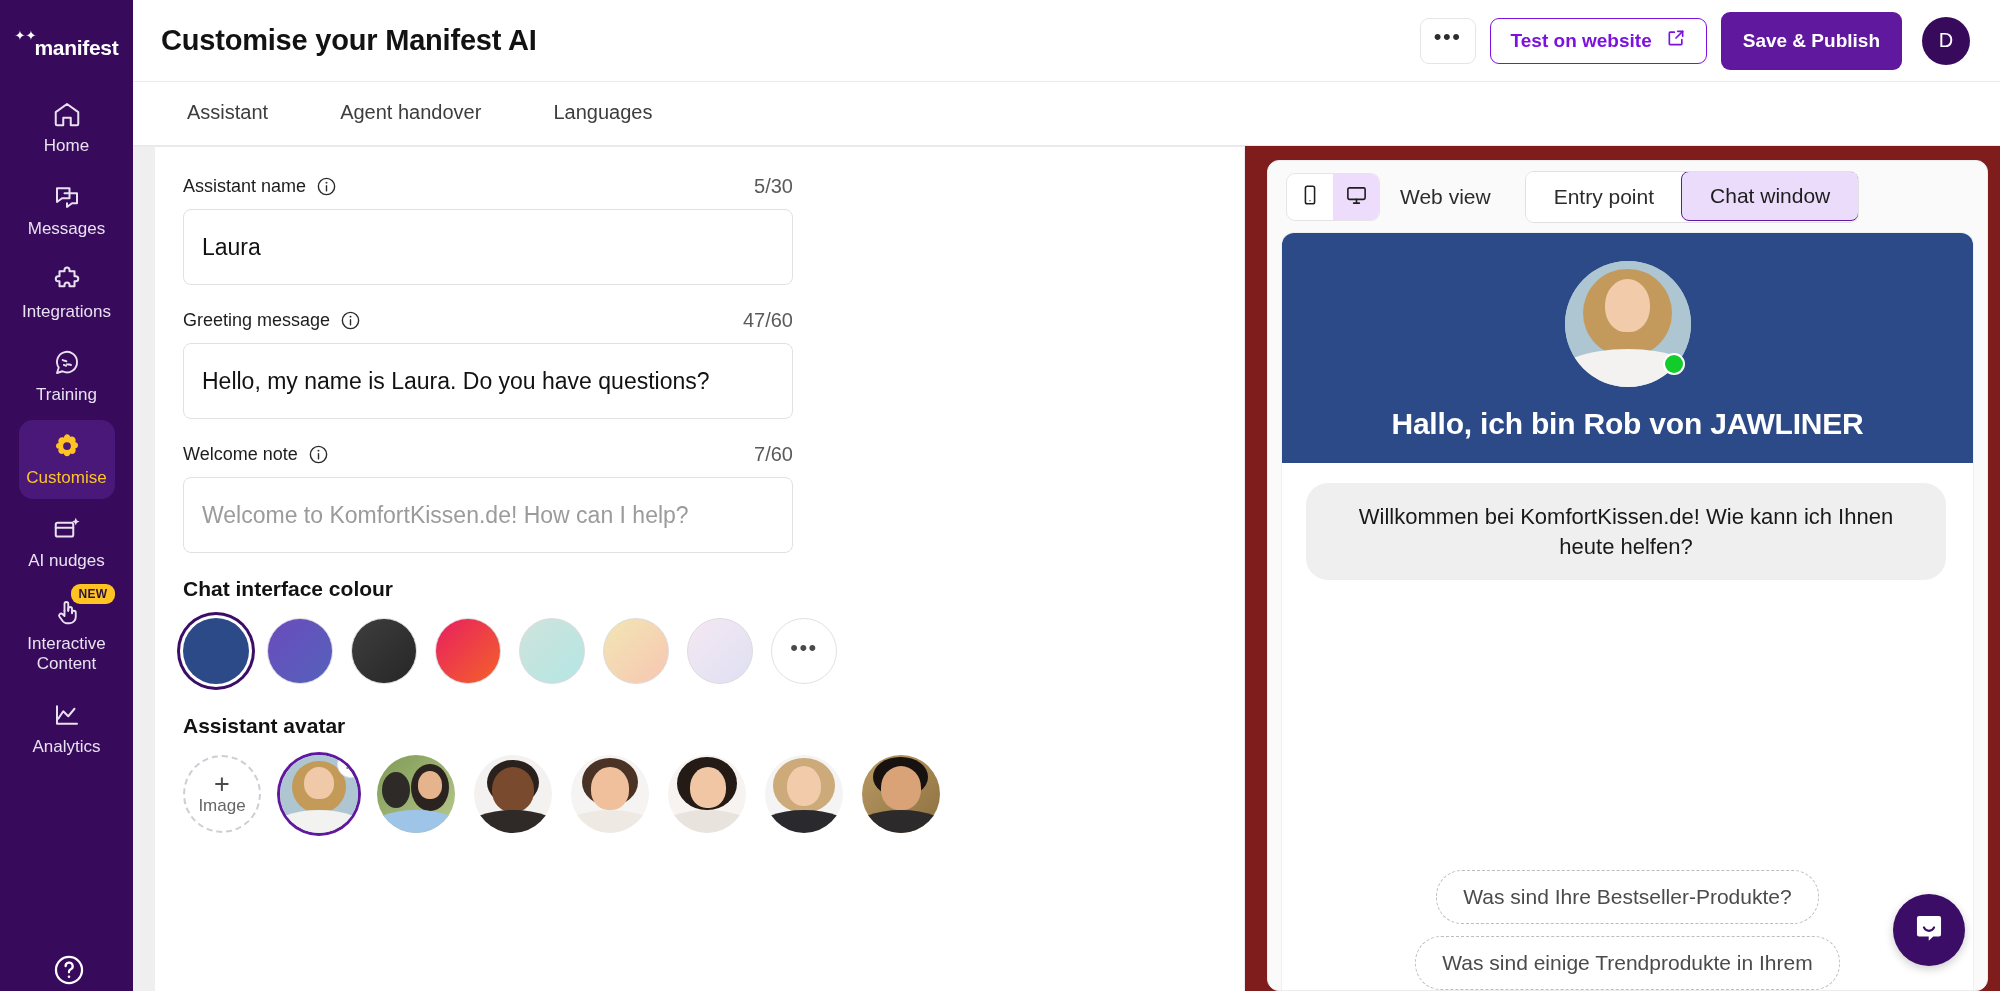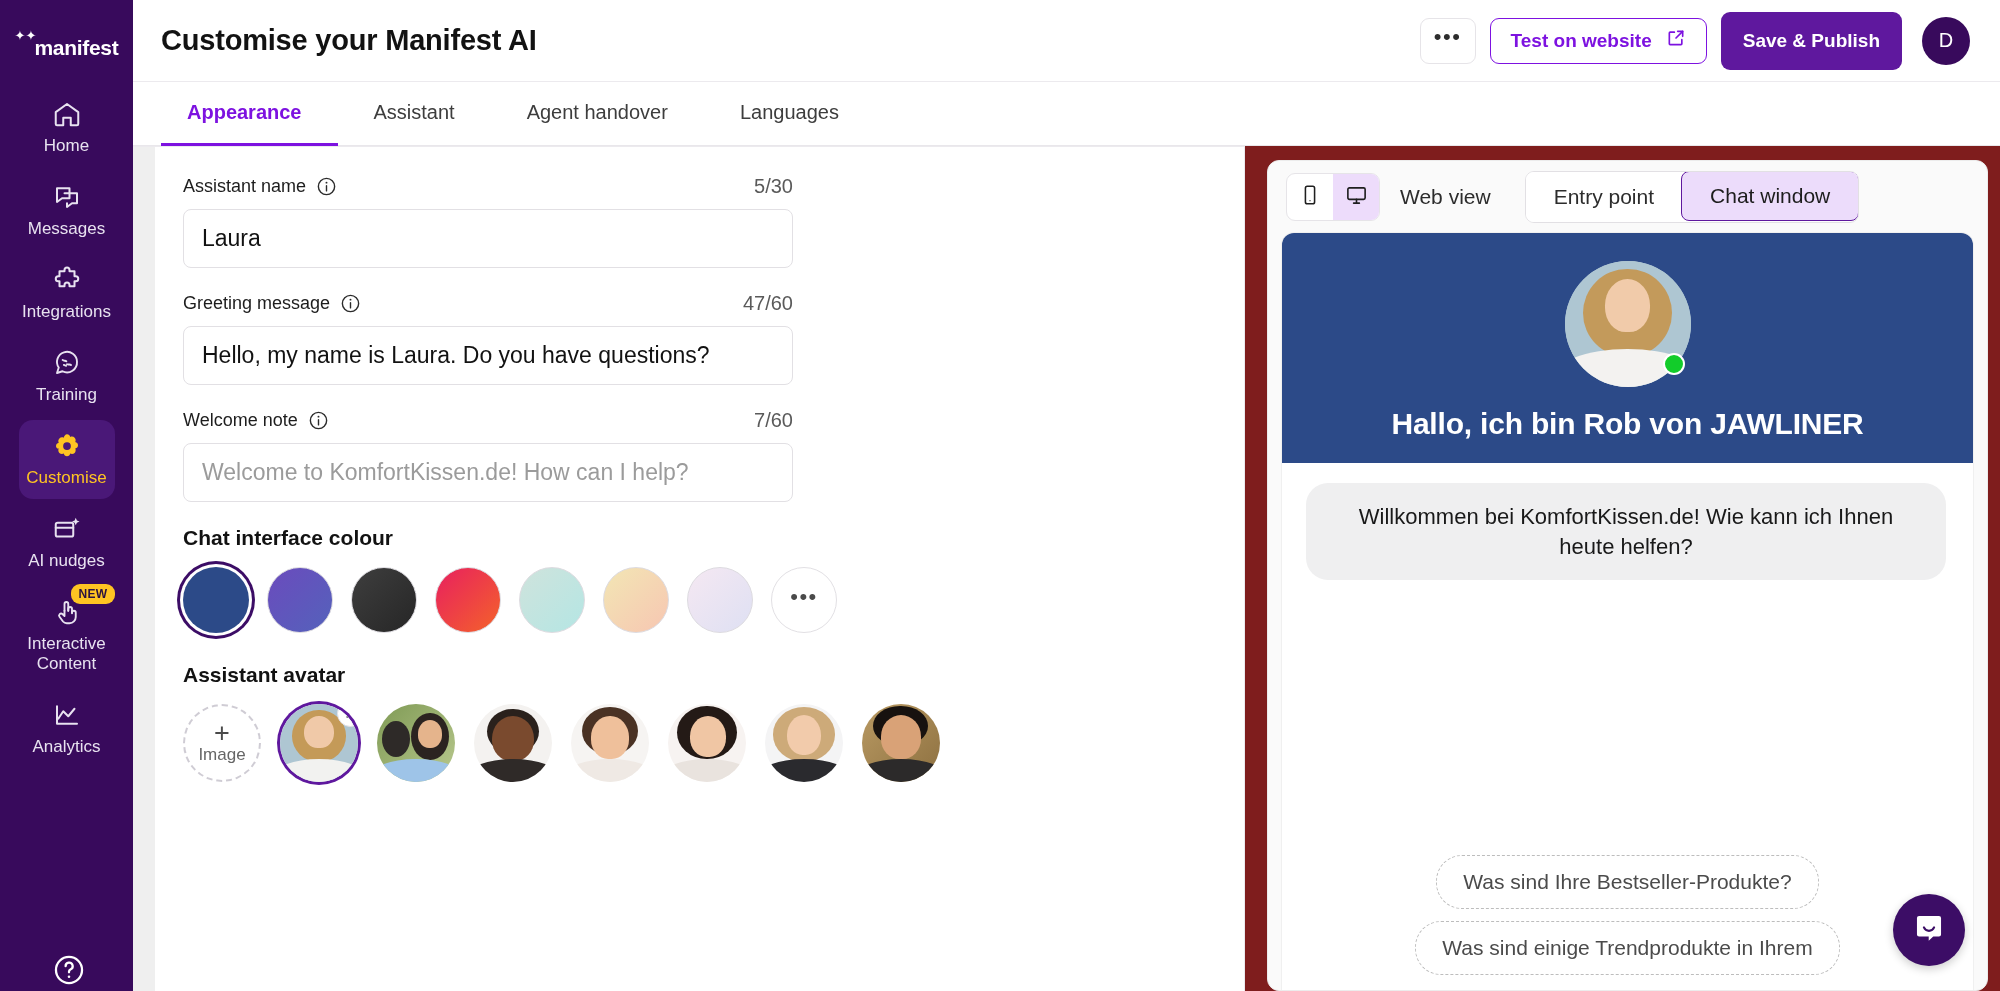--- a/index.html
+++ b/index.html
@@ -96,21 +96,21 @@
   }
   .vscroll-track { width:22px; flex:0 0 22px; background:#efefef; }
   .form-scroll { flex:1 1 auto; padding:28px 0 0 28px; overflow:hidden; }
 
   .field { width:610px; margin-bottom:24px; }
   .field-head { display:flex; align-items:center; margin-bottom:11px; }
   .field-label { font-size:18px; color:#1d1d1d; }
   .info-ico { margin-left:10px; display:inline-flex; }
   .counter { margin-left:auto; font-size:20px; color:#5a5a5a; }
   .txtbox {
-    width:610px; height:59px; border:1px solid #e2e0e4; border-radius:8px;
+    width:610px; height:76px; border:1px solid #e2e0e4; border-radius:8px;
     display:flex; align-items:center; padding:0 18px; font-size:23px; color:#121212;
     background:#fff;
   }
   .txtbox.placeholder { color:#9b9b9b; }
 
   .section-title { font-size:21px; font-weight:bold; color:#121212; margin:6px 0 17px; }
   .swatches { display:flex; gap:18px; align-items:center; margin-bottom:30px; }
   .swatch {
     width:66px; height:66px; border-radius:50%; cursor:pointer;
     border:1px solid #dddbe0; position:relative;
@@ -177,21 +177,21 @@
     position:absolute; right:6px; bottom:12px; width:22px; height:22px; border-radius:50%;
     background:#12cc2a; border:2px solid #fff;
   }
   .chat-title { color:#fff; font-size:30px; font-weight:bold; margin-top:20px; letter-spacing:-0.2px;}
   .chat-body { flex:1 1 auto; background:#fff; padding:20px 24px 0; position:relative; min-height:0; }
   .bubble {
     background:#efeff0; border-radius:22px; padding:19px 26px; font-size:22px;
     color:#191919; line-height:1.35; text-align:center; max-width:640px;
   }
   .suggestions {
-    position:absolute; left:24px; right:24px; bottom:15px; display:flex;
+    position:absolute; left:24px; right:24px; bottom:0; display:flex;
     flex-direction:column; align-items:center; gap:12px;
   }
   .chip {
     border:1.6px dashed #bdbdbd; border-radius:26px; padding:14px 26px; font-size:21px;
     color:#4b4b4b; background:#fff; cursor:pointer; white-space:nowrap;
   }
   .launcher {
     position:absolute; right:22px; bottom:24px; width:72px; height:72px; border-radius:50%;
     background:#3c0d66; display:flex; align-items:center; justify-content:center; cursor:pointer;
     box-shadow:0 3px 10px rgba(0,0,0,.2); z-index:5;
@@ -325,21 +325,20 @@
                 <path d="M19 14v5a1 1 0 0 1-1 1H5a1 1 0 0 1-1-1V6a1 1 0 0 1 1-1h5"></path>
               </svg>
           </span>
         </button>
         <button class="btn-primary">Save &amp; Publish</button>
         <div class="avatar-circle">D</div>
       </div>
     </header>
 
     <nav class="tabsbar">
-      <div class="tab active">Appearance</div>
       <div class="tab">Assistant</div>
       <div class="tab">Agent handover</div>
       <div class="tab">Languages</div>
     </nav>
 
     <div class="body-split">
 
       <section class="form-pane">
         <div class="vscroll-track"></div>
         <div class="form-scroll">

